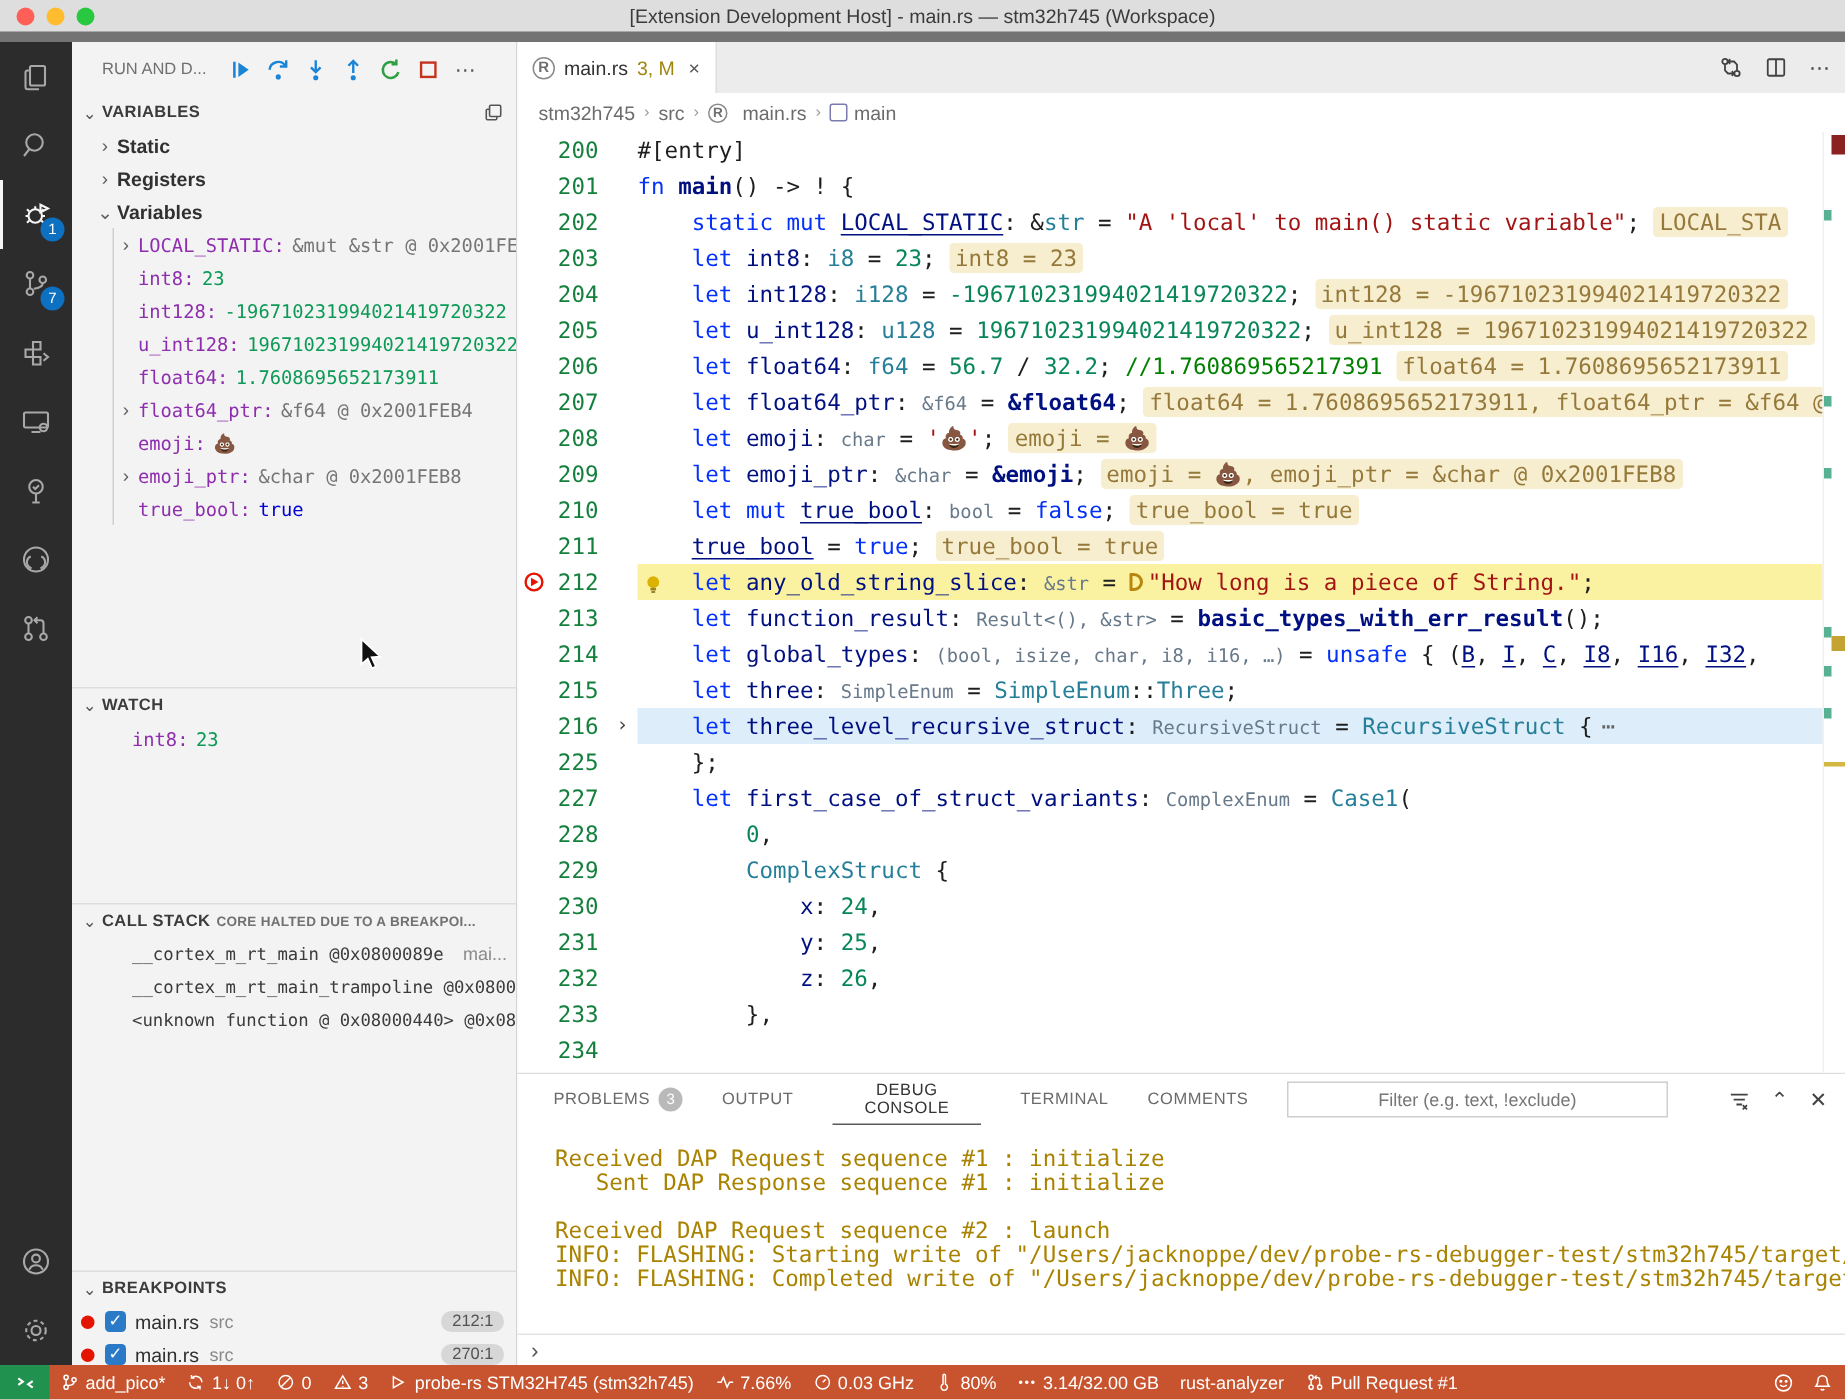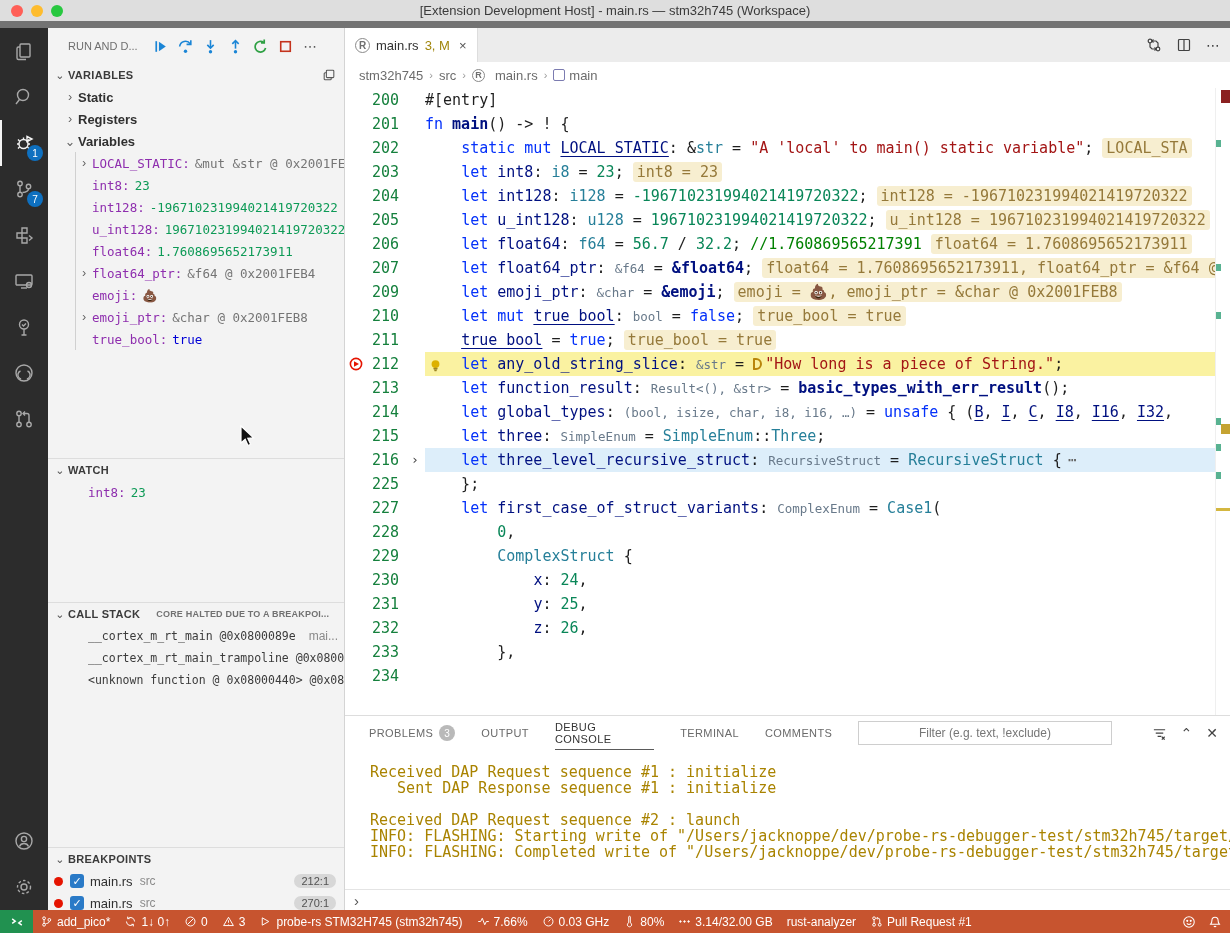--- a/index.html
+++ b/index.html
@@ -29,21 +29,21 @@
   #sidebar { width:297px; background:#f3f3f3; border-right:1px solid #d4d4d4; flex:none;
     display:flex; flex-direction:column; font-size:13px; color:#3b3b3b; overflow:hidden; }
   #debug-toolbar { height:36px; display:flex; align-items:center; padding:0 8px 0 20px; flex:none; }
   #debug-toolbar .dt-label { font-size:11px; color:#6f6f6f; margin-right:10px; white-space:nowrap; }
   .dt-btn { width:25px; height:22px; display:flex; align-items:center; justify-content:center; }
   .dt-btn svg { width:17px; height:17px; }
   .sec { border-top:1px solid #ddd; overflow:hidden; flex:none; }
   .sec.first { border-top:none; }
   .sec-head { height:22px; display:flex; align-items:center; padding:0 8px 0 4px; font-weight:bold; font-size:11px; letter-spacing:.3px; color:#3b3b3b; }
   .sec-head .chev { width:16px; text-align:center; font-weight:normal; color:#555; font-size:11px; }
-  .sec-sub { font-size:9px; color:#717171; font-weight:bold; margin-left:16px; letter-spacing:.2px; white-space:nowrap; overflow:hidden; }
+  .sec-sub { font-size:9px; color:#717171; font-weight:bold; margin-left:4px; letter-spacing:.2px; white-space:nowrap; overflow:hidden; }
   .sec-head .spacer{flex:1}
   .sec-head svg.hact { width:14px; height:14px; stroke:#555; fill:none; stroke-width:1.2; }
   .trow { height:22px; display:flex; align-items:center; white-space:nowrap; overflow:hidden; font-family:"DejaVu Sans Mono",monospace; font-size:12.5px; }
   .trow .chev { width:16px; flex:none; text-align:center; color:#616161; font-family:"Liberation Sans",sans-serif; }
   .scope-label { font-family:"Liberation Sans",sans-serif; font-weight:bold; color:#303030; font-size:13px; }
   .vname { color:#8e2eae; } .vcolon{ color:#8e2eae; margin-right:5px; }
   .vv-num { color:#0d9a56; } .vv-addr { color:#757575; } .vv-bool { color:#0000d6; } .vv-plain{ color:#333; }
   .kids { border-left:1px solid #d0d0d0; margin-left:27px; }
   .kids .trow { padding-left:0; }
   #watch-body .trow { padding-left:40px; }
@@ -88,21 +88,21 @@
   .s-fold{color:#666;margin-left:6px;}
   .dshape{display:inline-block;width:9px;height:12px;border:2px solid #b8860b;border-radius:1px 7px 7px 1px;vertical-align:-1px;margin-right:3px;}
   .bulb{position:absolute;left:3px;top:4px;width:15px;height:15px;}
   #ruler { position:absolute; top:0; right:0; width:15px; height:100%; background:#fff; border-left:1px solid #efefef; }
   .rm { position:absolute; }
 
   
   #panel { height:195px; border-top:1px solid #ddd; flex:none; display:flex; flex-direction:column; background:#fff; }
   #panel-tabs { height:34px; display:flex; align-items:center; padding:0 12px 0 24px; flex:none; gap:26px; }
   .ptab { font-size:11px; letter-spacing:.4px; color:#6a6a6a; display:flex; align-items:center; gap:6px; height:100%; }
-  .ptab.active { color:#333; border-bottom:1.5px solid #5a5a5a; }
+  .ptab.active { color:#333; border-bottom:1.5px solid #5a5a5a;text-align:center; }
   .ptab-badge { background:#b9b9b9; color:#fff; border-radius:9px; min-width:16px; height:16px; font-size:10px;
     display:flex; align-items:center; justify-content:center; }
   #panel-filter { margin-left:auto; width:258px; height:24px; border:1px solid #cecece; background:#fff;
     font-size:12px; color:#333; padding:0 8px; font-family:"Liberation Sans",sans-serif;text-align:center; }
   #panel-filter::placeholder { color:#767676; }
   #panel-acts { display:flex; align-items:center; gap:14px; margin-left:14px; color:#424242; }
   #panel-acts svg{width:15px;height:15px;stroke:#424242;fill:none;stroke-width:1.3;}
   #panel-acts .txtico{font-size:14px;color:#424242;}
   #console { flex:1; overflow:hidden; padding:14px 0 0 25px; }
   .con-line { font-family:"DejaVu Sans Mono",monospace; font-size:15px; line-height:16px; color:#a98300; white-space:pre; }
@@ -487,20 +487,26 @@
               <span class="bpm"></span>
               <span class="lnum">206</span>
               <span class="foldc"></span>
               <span class="ltext"><span class="s-pl">    </span><span class="s-kw">let</span><span class="s-pl"> </span><span class="s-var">float64</span><span class="s-pl">: </span><span class="s-type">f64</span><span class="s-pl"> = </span><span class="s-num">56.7</span><span class="s-pl"> / </span><span class="s-num">32.2</span><span class="s-pl">; </span><span class="s-com">//1.760869565217391</span><span class="s-pl"> </span><span class="s-hint">float64 = 1.7608695652173911</span></span>
             </div>
             <div class="cl">
               <span class="bpm"></span>
               <span class="lnum">207</span>
               <span class="foldc"></span>
               <span class="ltext"><span class="s-pl">    </span><span class="s-kw">let</span><span class="s-pl"> </span><span class="s-var">float64_ptr</span><span class="s-pl">: </span><span class="s-th">&amp;f64</span><span class="s-pl"> = </span><span class="s-varb">&amp;float64</span><span class="s-pl">; </span><span class="s-hint">float64 = 1.7608695652173911, float64_ptr = &amp;f64 @ 0x2001FEB4</span></span>
+            </div>
+            <div class="cl">
+              <span class="bpm"></span>
+              <span class="lnum">208</span>
+              <span class="foldc"></span>
+              <span class="ltext"><span class="s-pl">    </span><span class="s-kw">let</span><span class="s-pl"> </span><span class="s-var">emoji</span><span class="s-pl">: </span><span class="s-th">char</span><span class="s-pl"> = </span><span class="s-str">'💩'</span><span class="s-pl">; </span><span class="s-hint">emoji = 💩</span></span>
             </div>
             <div class="cl">
               <span class="bpm"></span>
               <span class="lnum">209</span>
               <span class="foldc"></span>
               <span class="ltext"><span class="s-pl">    </span><span class="s-kw">let</span><span class="s-pl"> </span><span class="s-var">emoji_ptr</span><span class="s-pl">: </span><span class="s-th">&amp;char</span><span class="s-pl"> = </span><span class="s-varb">&amp;emoji</span><span class="s-pl">; </span><span class="s-hint">emoji = 💩, emoji_ptr = &amp;char @ 0x2001FEB8</span></span>
             </div>
             <div class="cl">
               <span class="bpm"></span>
               <span class="lnum">210</span>

